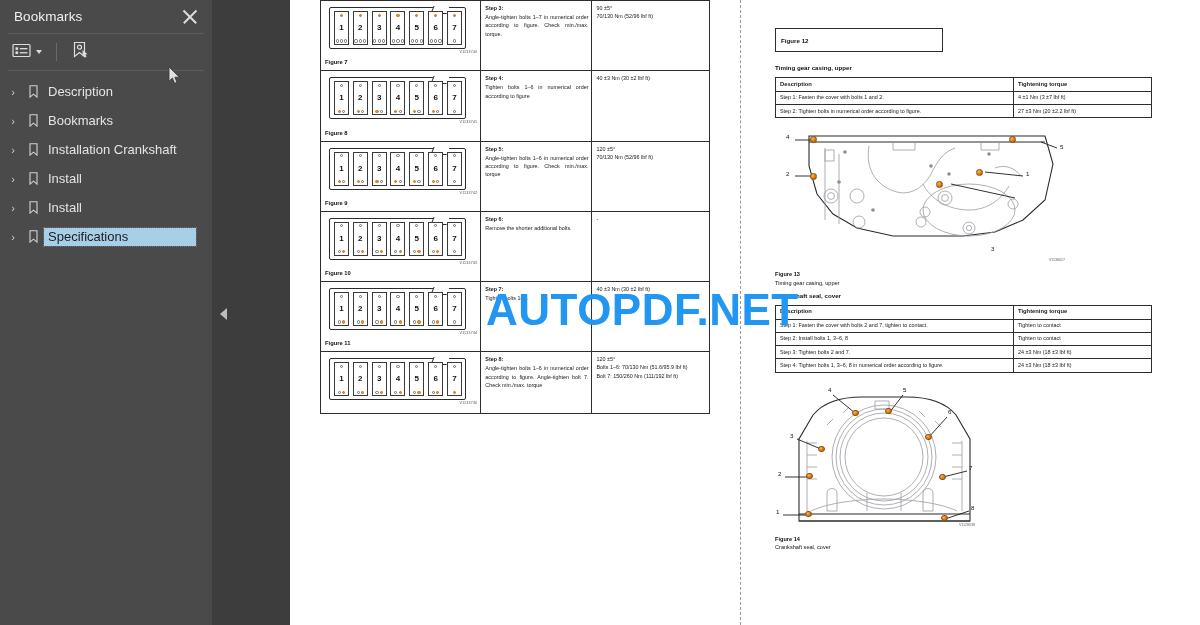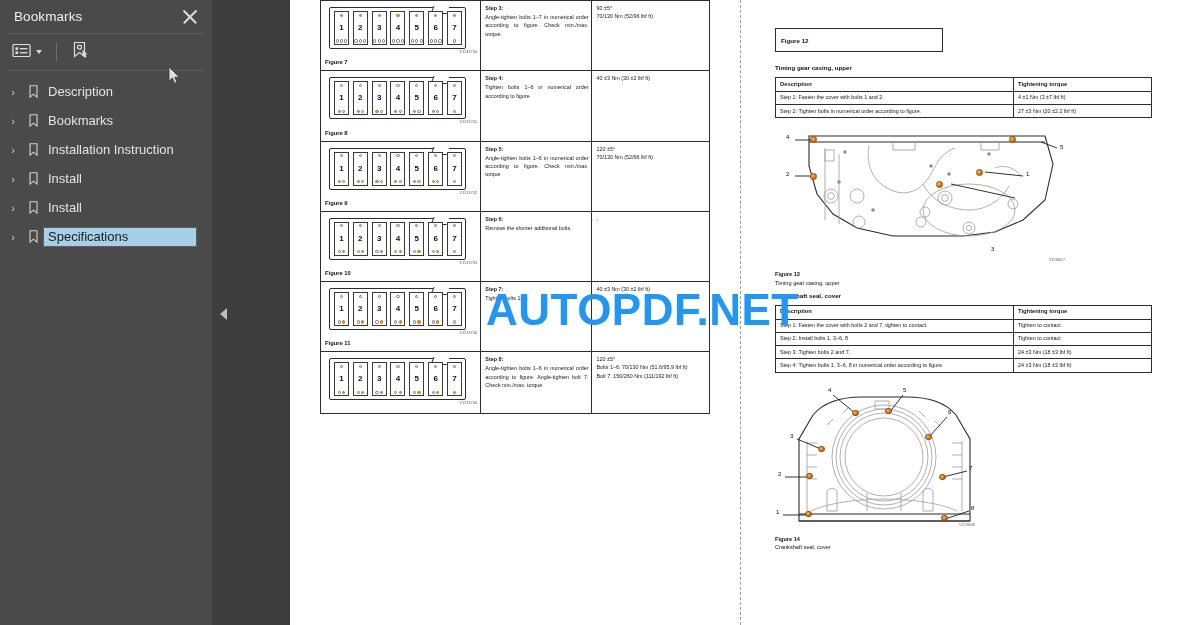--- a/index.html
+++ b/index.html
@@ -243,21 +243,21 @@
         </span>
         <span class="lbl">Bookmarks</span>
       </div>
       <div class="sb-item">
         <span class="exp">›</span>
         <span class="bm">
           <svg width="9" height="13" viewBox="0 0 9 13">
               <path d="M1 .8 h7 v11.3 l-3.5 -2.9 l-3.5 2.9 z" fill="none" stroke="#d2d2d2" stroke-width="1.1"></path>
             </svg>
         </span>
-        <span class="lbl">Installation Instruction</span>
+        <span class="lbl">Installation Crankshaft</span>
       </div>
       <div class="sb-item">
         <span class="exp">›</span>
         <span class="bm">
           <svg width="9" height="13" viewBox="0 0 9 13">
               <path d="M1 .8 h7 v11.3 l-3.5 -2.9 l-3.5 2.9 z" fill="none" stroke="#d2d2d2" stroke-width="1.1"></path>
             </svg>
         </span>
         <span class="lbl">Install</span>
       </div>

